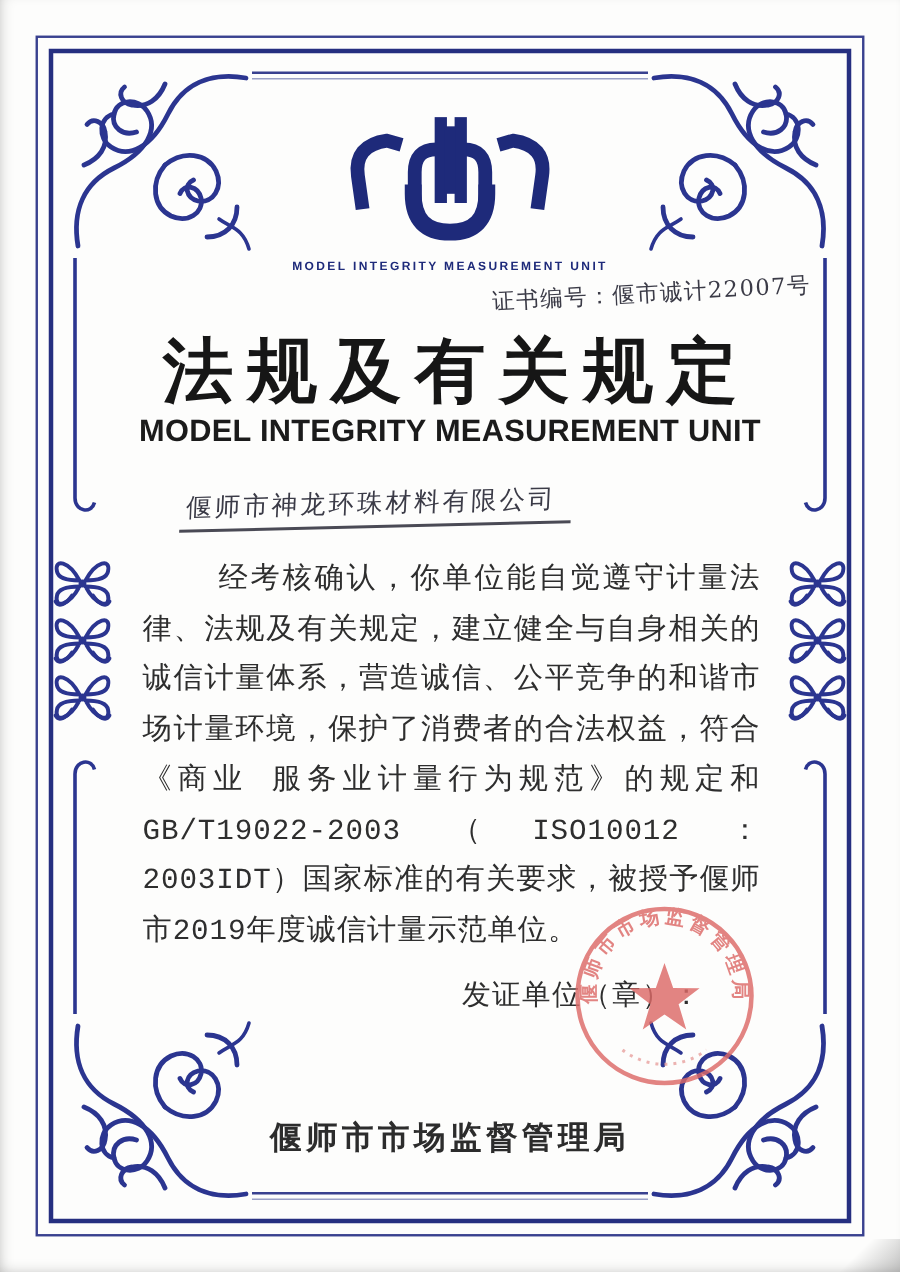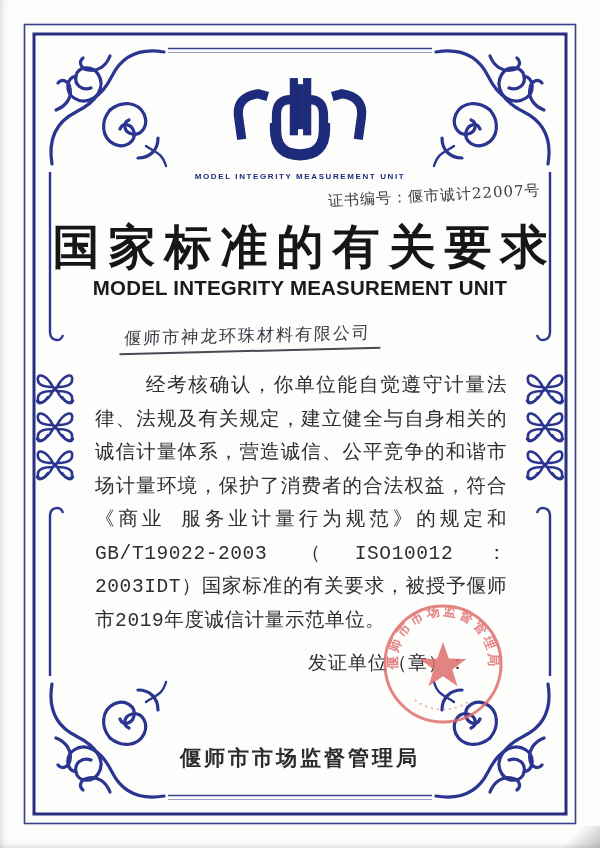--- a/index.html
+++ b/index.html
@@ -133,21 +133,21 @@
 
       <rect x="60" y="4" width="8" height="56" fill="#1e2a7a"></rect>
       <rect x="73" y="4" width="8" height="56" fill="#1e2a7a"></rect>
       <rect x="66.5" y="10" width="7" height="44" fill="#1e2a7a"></rect>
     </svg>
     <div class="logo-caption">MODEL INTEGRITY MEASUREMENT UNIT</div>
   </div>
 
   <div class="cert-no">证书编号：偃市诚计22007号</div>
 
-  <div class="title">国家标准的有关要求</div>
+  <div class="title">法规及有关规定</div>
   <div class="subtitle">MODEL INTEGRITY MEASUREMENT UNIT</div>
 
   <div class="company">偃师市神龙环珠材料有限公司</div>
 
   <div class="body-text">经考核确认，你单位能自觉遵守计量法律、法规及有关规定，建立健全与自身相关的诚信计量体系，营造诚信、公平竞争的和谐市场计量环境，保护了消费者的合法权益，符合《商业 服务业计量行为规范》的规定和GB/T19022-2003（ISO10012：2003IDT）国家标准的有关要求，被授予偃师市2019年度诚信计量示范单位。</div>
 
   <div class="issuer">发证单位（章）：</div>
 
   <svg class="seal-svg" viewBox="0 0 142 142" xmlns="http://www.w3.org/2000/svg">
     <circle cx="71" cy="70" r="58" fill="none" stroke="#dd6a68" stroke-width="3"></circle>

